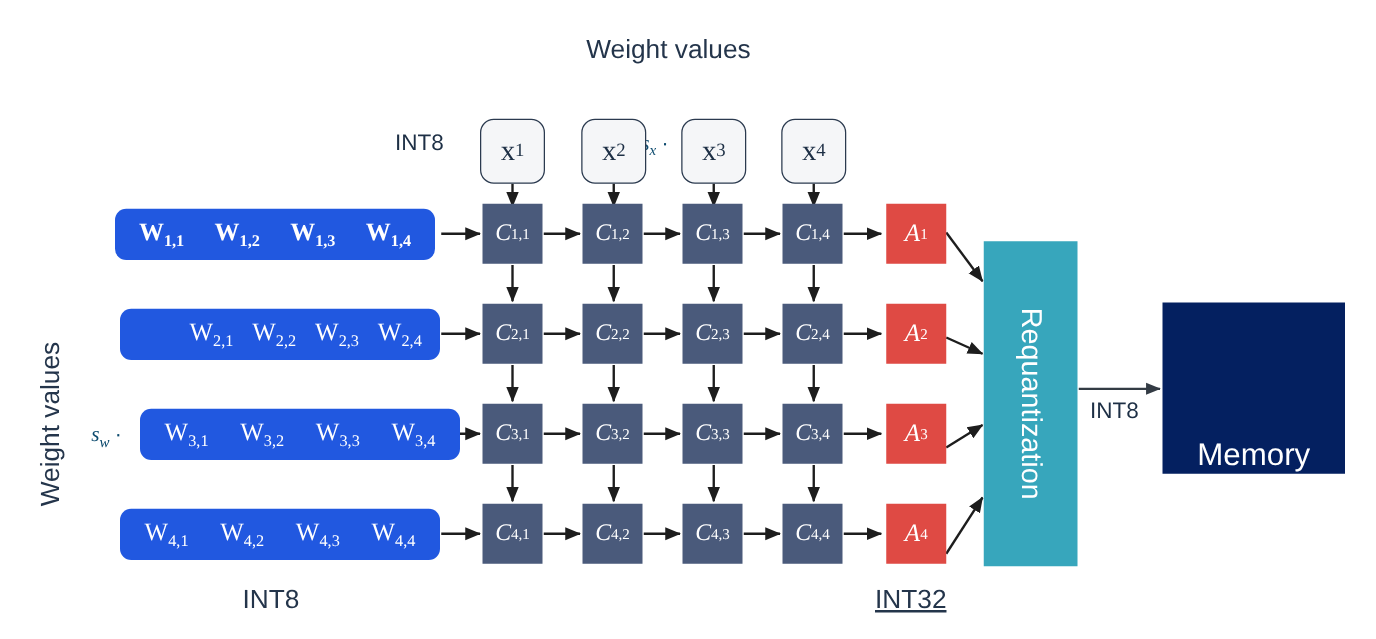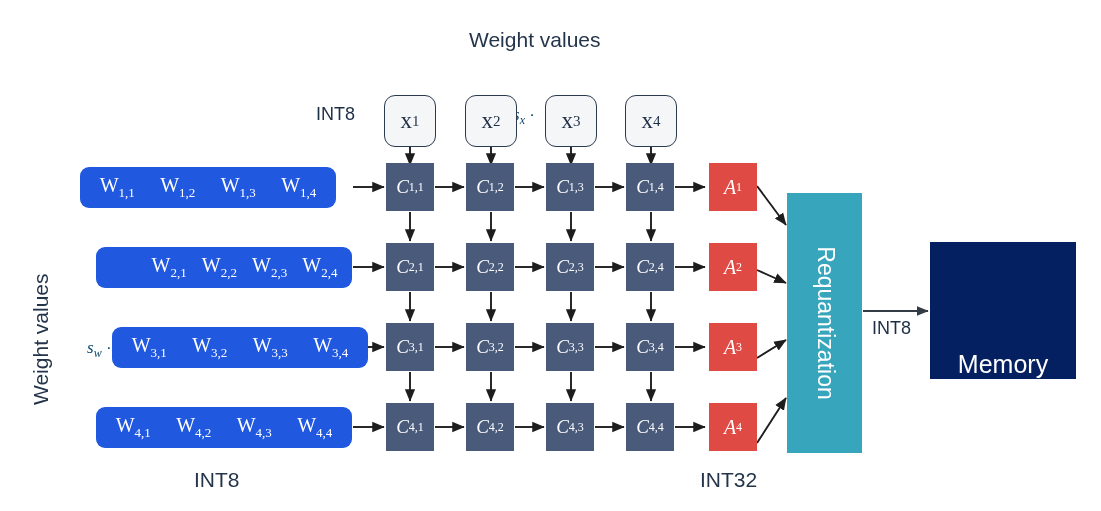--- a/index.html
+++ b/index.html
@@ -266,26 +266,26 @@
     <span>x</span>
       <span class="sub">3</span>
   </div>
   <div class="abs xbox" style="left:625px; top:95px;">
     <span>x</span>
       <span class="sub">4</span>
   </div>
 
   <div class="abs vert-title" style="left:29px; top:405px;">Weight values</div>
 
-  <div class="abs scale-label" style="left:87px; top:295px;">
+  <div class="abs scale-label" style="left:73px; top:295px;">
     <span>s</span><span class="sub">w</span>
     <span class="dot">·</span>
   </div>
 
-  <div class="abs wrow" style="left:80px; top:167px;">
+  <div class="abs wrow" style="left:92px; top:167px;font-weight:bold;">
     <span class="cell"><span>W</span><span class="sub">1,1</span></span>
     <span class="cell"><span>W</span><span class="sub">1,2</span></span>
     <span class="cell"><span>W</span><span class="sub">1,3</span></span>
     <span class="cell"><span>W</span><span class="sub">1,4</span></span>
   </div>
   <div class="abs wrow" style="left:96px; top:247px;padding-left:48px;">
     <span class="cell"><span>W</span><span class="sub">2,1</span></span>
     <span class="cell"><span>W</span><span class="sub">2,2</span></span>
     <span class="cell"><span>W</span><span class="sub">2,3</span></span>
     <span class="cell"><span>W</span><span class="sub">2,4</span></span>
@@ -393,16 +393,16 @@
   </div>
 
   <div class="abs memory" style="left:930px; top:242px;align-items:flex-end;">
     <span>Memory</span>
   </div>
 
   <div class="abs small-label" style="left:872px; top:318px;">INT8</div>
 
   <div class="abs plain-label" style="left:194px; top:468px;">INT8</div>
 
-  <div class="abs plain-label" style="left:700px; top:468px;">INT32</div>
+  <div class="abs plain-label" style="left:700px; top:468px;text-decoration:underline;">INT32</div>
 
 
 </div>
 
 </body></html>

